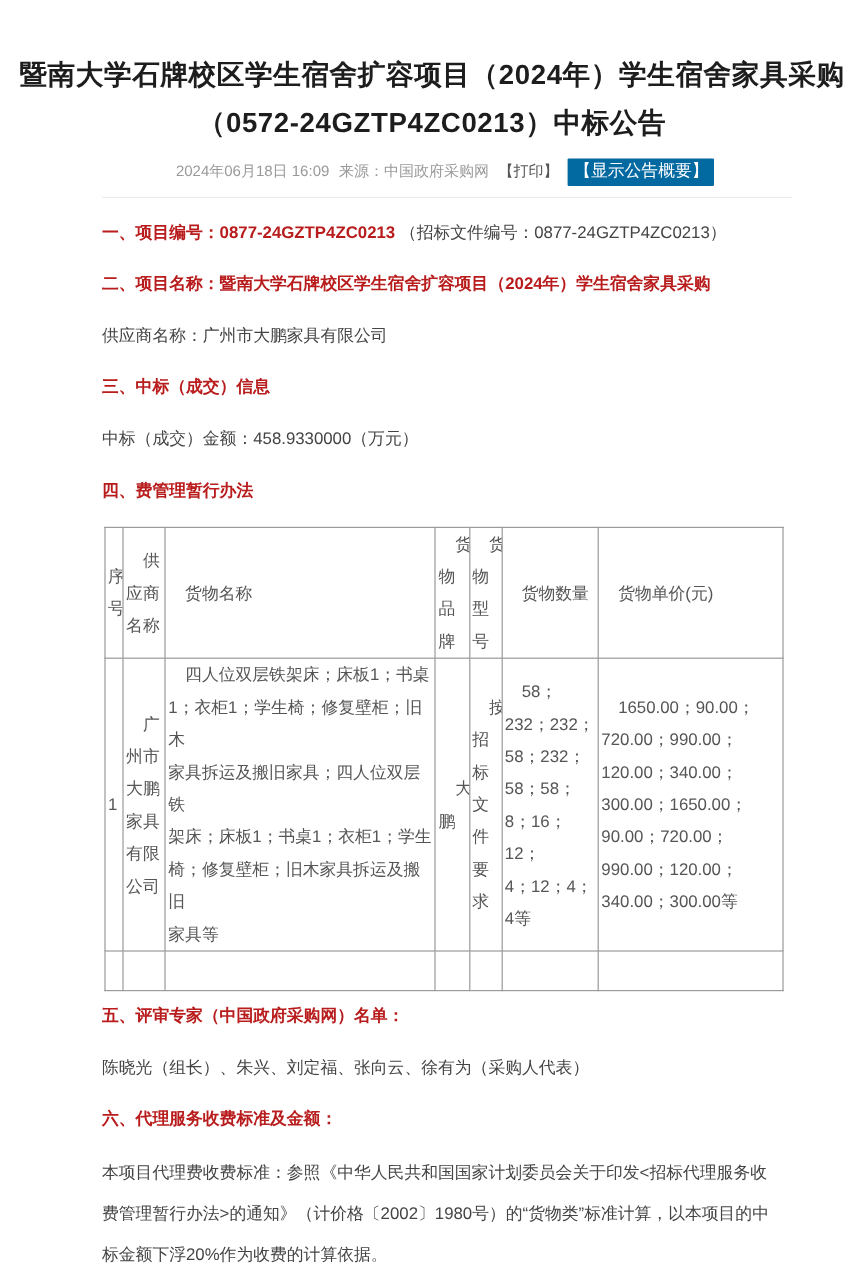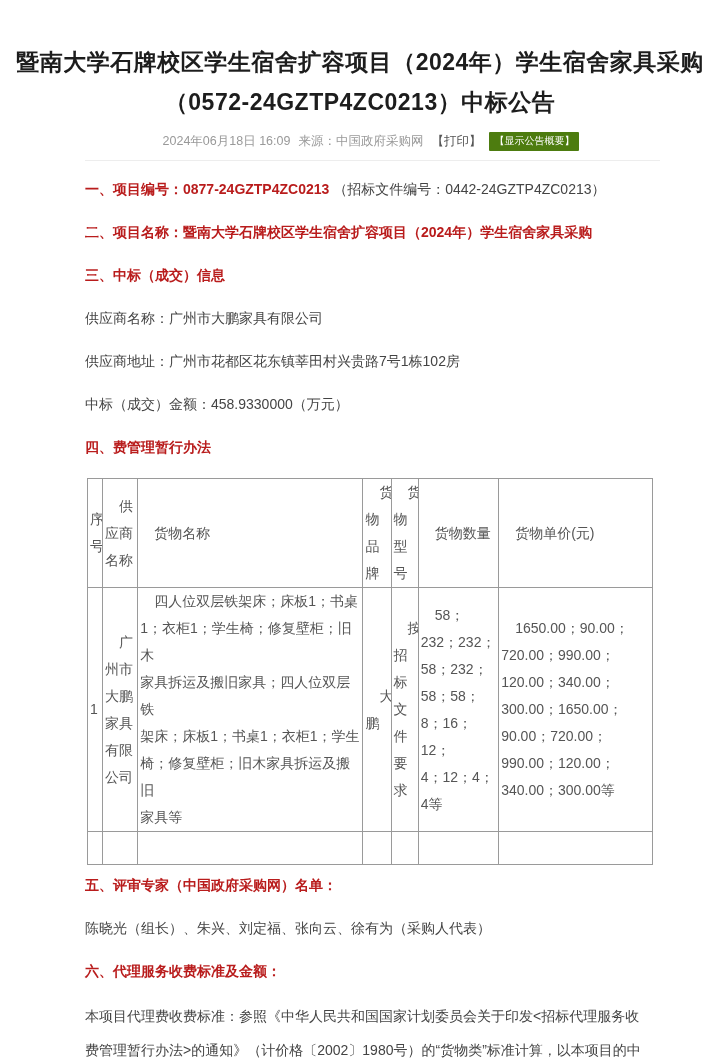--- a/index.html
+++ b/index.html
@@ -17,22 +17,22 @@
     line-height:40px;
     letter-spacing:0.5px;
   }
   .meta {
     margin-top:10px;
     display:flex; justify-content:center; align-items:center; gap:8px;
     font-size:12.5px; color:#999;padding-left:22px;
   }
   .meta .print { color:#555; cursor:pointer; }
   .badge {
-    background:#4d7c0f; color:#fff; padding:2px 5px 3px 5px;
-    font-size:10px; border-radius:1px; cursor:pointer;
+    background:#0369a1; color:#fff; padding:2px 5px 3px 5px;
+    font-size:14px; border-radius:1px; cursor:pointer;
   }
   .divider { margin:9px 60px 0 85px; border-top:1px solid #ededed; }
   .content { padding:20px 70px 0 85px; font-size:14px; }
   .line { margin:0 0 27px 0; line-height:16px; }
   .hd { font-weight:bold; color:#b91c1c; }
   .normal { font-weight:normal; color:#444; }
   table.items {
     border-collapse:collapse; table-layout:fixed; width:566px;
     margin:23px 0 12px 2px; color:#555;
   }
@@ -64,30 +64,29 @@
     <span class="print">【打印】</span>
     <span class="badge">【显示公告概要】</span>
   </div>
 
   <div class="divider"></div>
 
   <div class="content">
 
     <div class="line">
       <span class="hd">一、项目编号：0877-24GZTP4ZC0213</span>
-      <span class="normal">（招标文件编号：0442-24GZTP4ZC0213）</span>
+      <span class="normal">（招标文件编号：0877-24GZTP4ZC0213）</span>
     </div>
 
     <div class="line hd">二、项目名称：暨南大学石牌校区学生宿舍扩容项目（2024年）学生宿舍家具采购</div>
 
+    <div class="line">供应商名称：广州市大鹏家具有限公司</div>
+
     <div class="line hd">三、中标（成交）信息</div>
 
-    <div class="line">供应商名称：广州市大鹏家具有限公司</div>
-
-    <div class="line">供应商地址：广州市花都区花东镇莘田村兴贵路7号1栋102房</div>
 
     <div class="line">中标（成交）金额：458.9330000（万元）</div>
 
     <div class="line hd" style="margin-bottom:0;">四、费管理暂行办法</div>
 
     <table class="items">
       <colgroup>
         <col style="width:15px">
           <col style="width:35px">
           <col style="width:224px">

